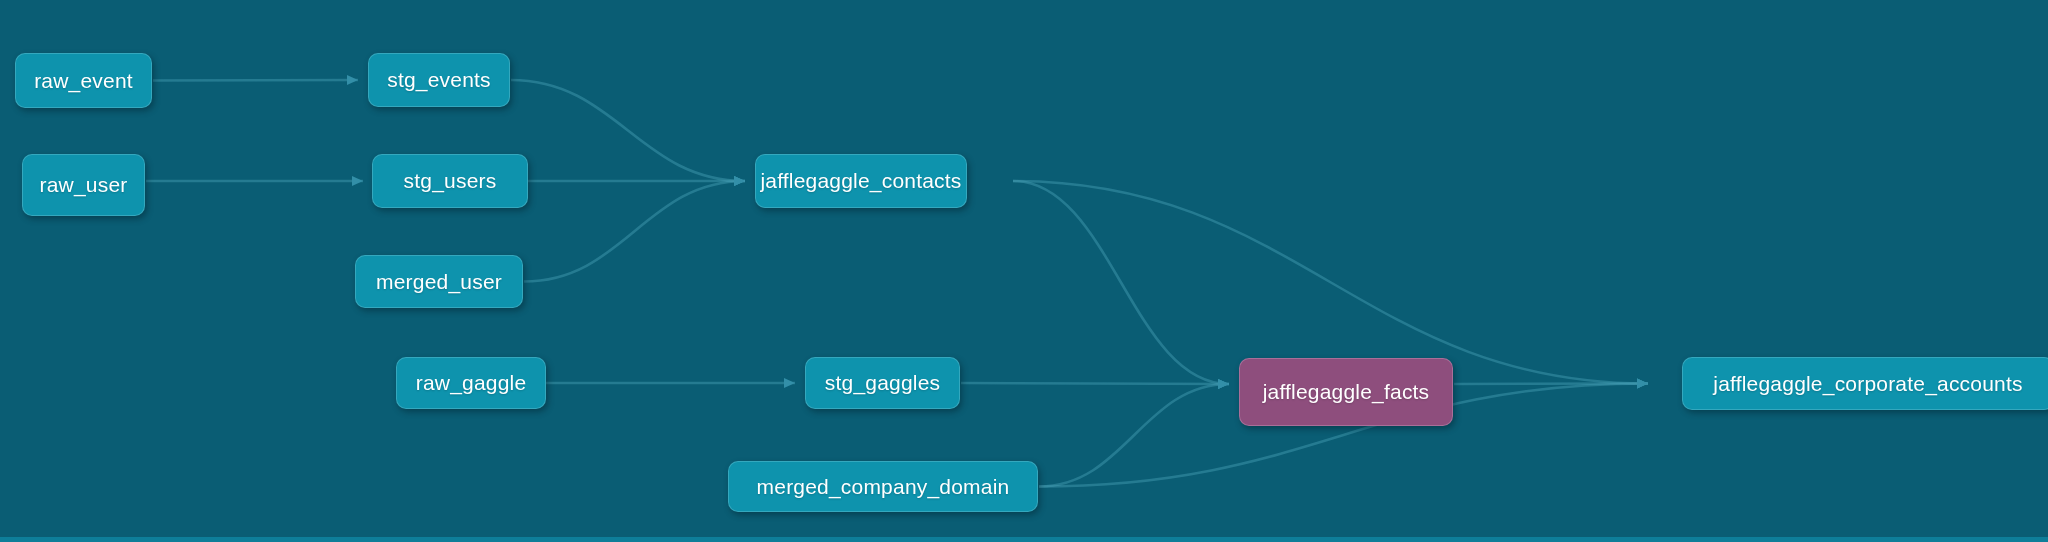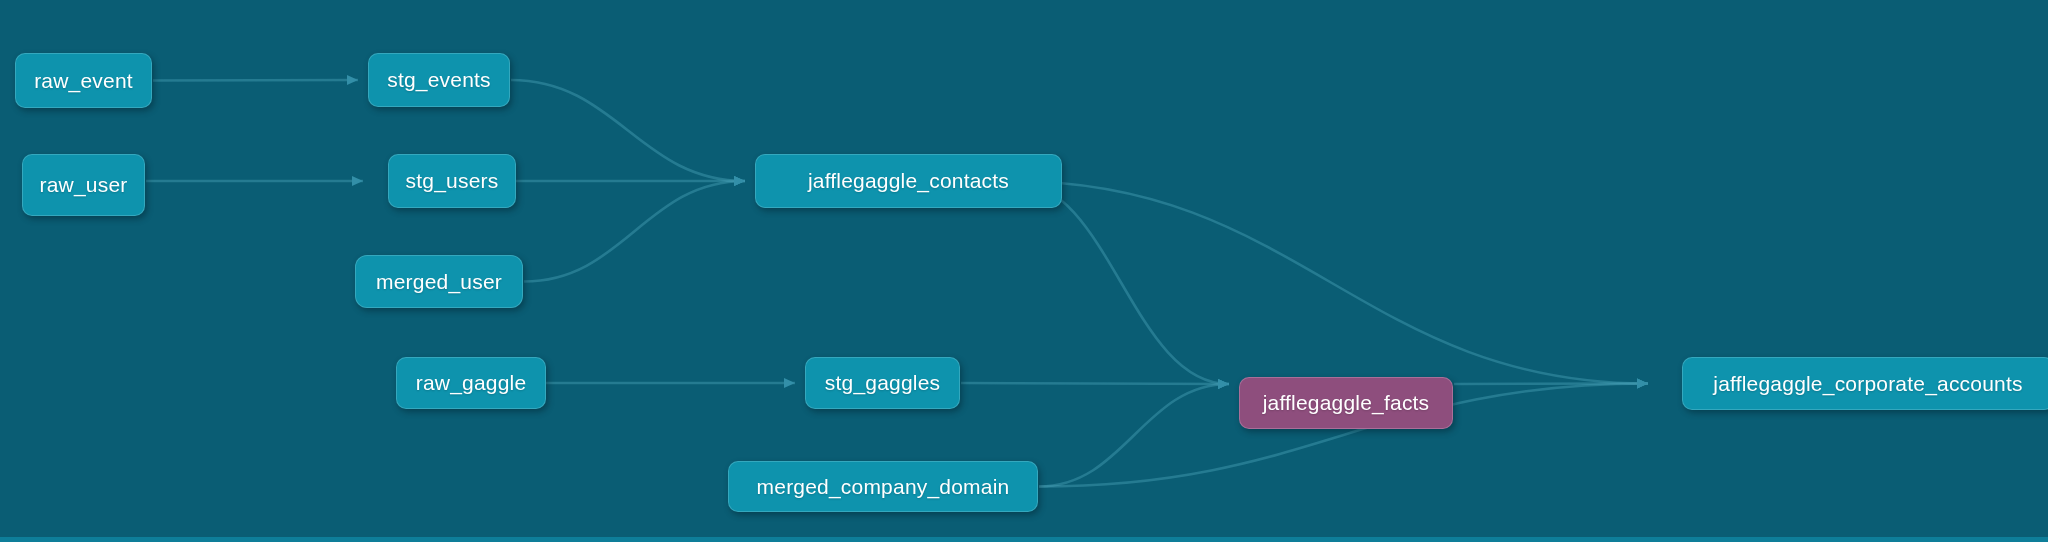--- a/index.html
+++ b/index.html
@@ -63,39 +63,39 @@
   <div id="node-layer">
       <div class="node" style="left: 15px; top: 53px; width: 137px; height: 55px;">
         <span>raw_event</span>
       </div>
       <div class="node" style="left: 368px; top: 53px; width: 142px; height: 54px;">
         <span>stg_events</span>
       </div>
       <div class="node" style="left: 22px; top: 154px; width: 123px; height: 62px;">
         <span>raw_user</span>
       </div>
-      <div class="node" style="left: 388px; top: 154px; width: 128px; height: 54px;">
+      <div class="node" style="left: 372px; top: 154px; width: 156px; height: 54px;">
         <span>stg_users</span>
       </div>
-      <div class="node" style="left: 355px; top: 255px; width: 168px; height: 53px; border-radius: 12px;">
+      <div class="node" style="left: 355px; top: 255px; width: 168px; height: 53px;">
         <span>merged_user</span>
       </div>
-      <div class="node" style="left: 755px; top: 154px; width: 307px; height: 54px;">
+      <div class="node" style="left: 755px; top: 154px; width: 212px; height: 54px;">
         <span>jafflegaggle_contacts</span>
       </div>
       <div class="node" style="left: 363px; top: 357px; width: 150px; height: 52px; margin-left: 33px;">
         <span>raw_gaggle</span>
       </div>
       <div class="node" style="left: 805px; top: 357px; width: 155px; height: 52px;">
         <span>stg_gaggles</span>
       </div>
       <div class="node" style="left: 728px; top: 461px; width: 310px; height: 51px;">
         <span>merged_company_domain</span>
       </div>
-      <div class="node purple" style="left: 1239px; top: 377px; width: 214px; height: 52px;">
+      <div class="node purple" style="left: 1239px; top: 358px; width: 214px; height: 68px;">
         <span>jafflegaggle_facts</span>
       </div>
       <div class="node" style="left: 1658px; top: 357px; width: 372px; height: 53px; margin-left: 24px;">
         <span>jafflegaggle_corporate_accounts</span>
       </div>
     </div>
   <div class="bottom-bar"></div>
 </div>
 
 </body></html>

